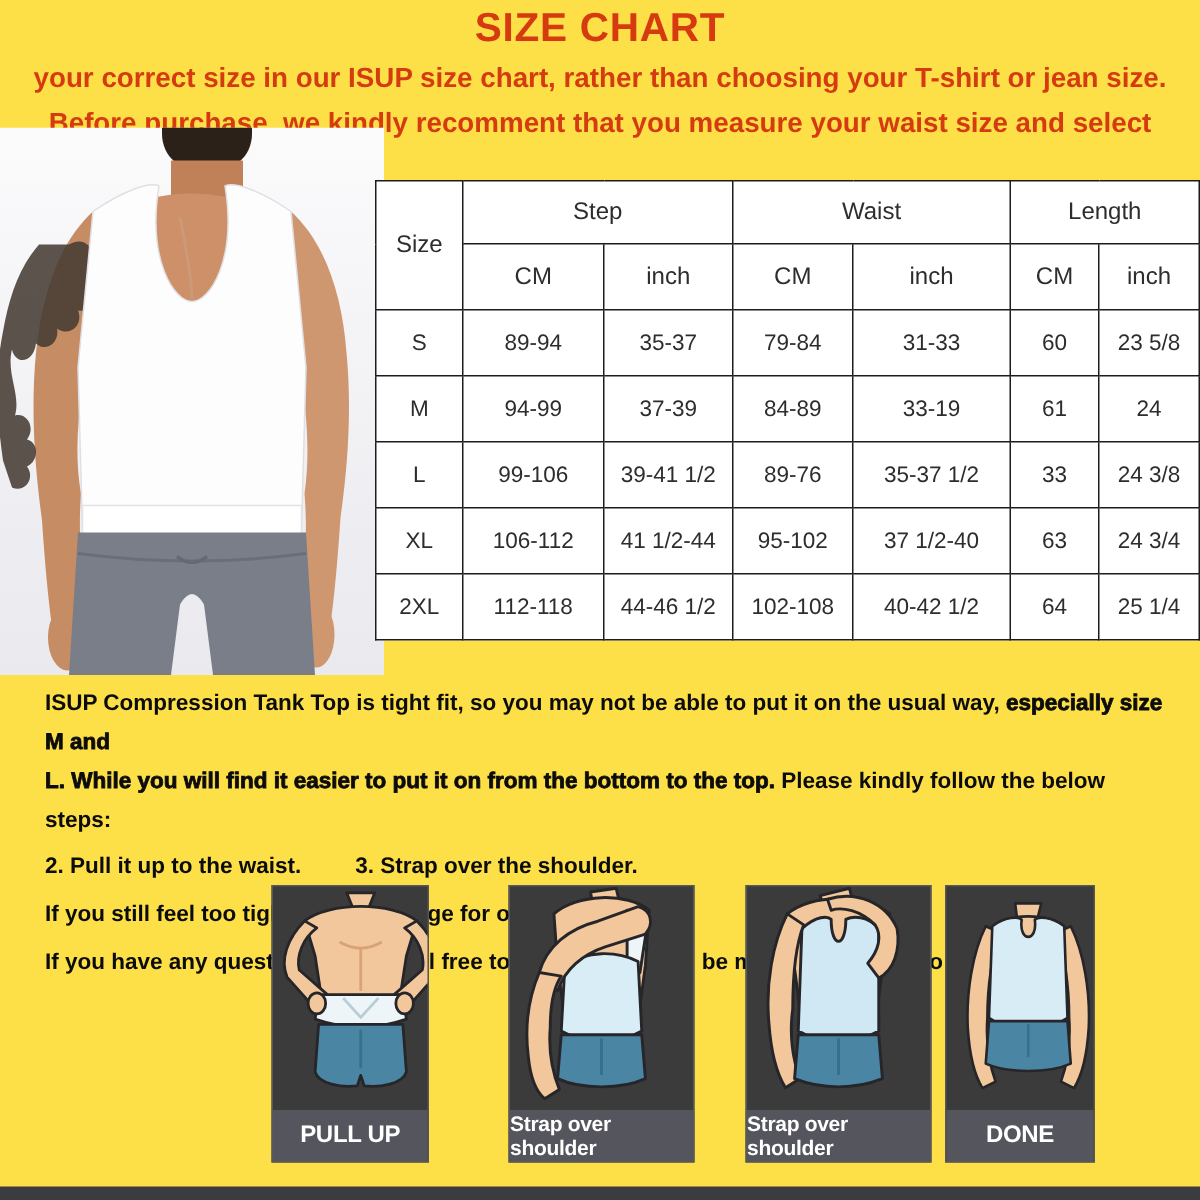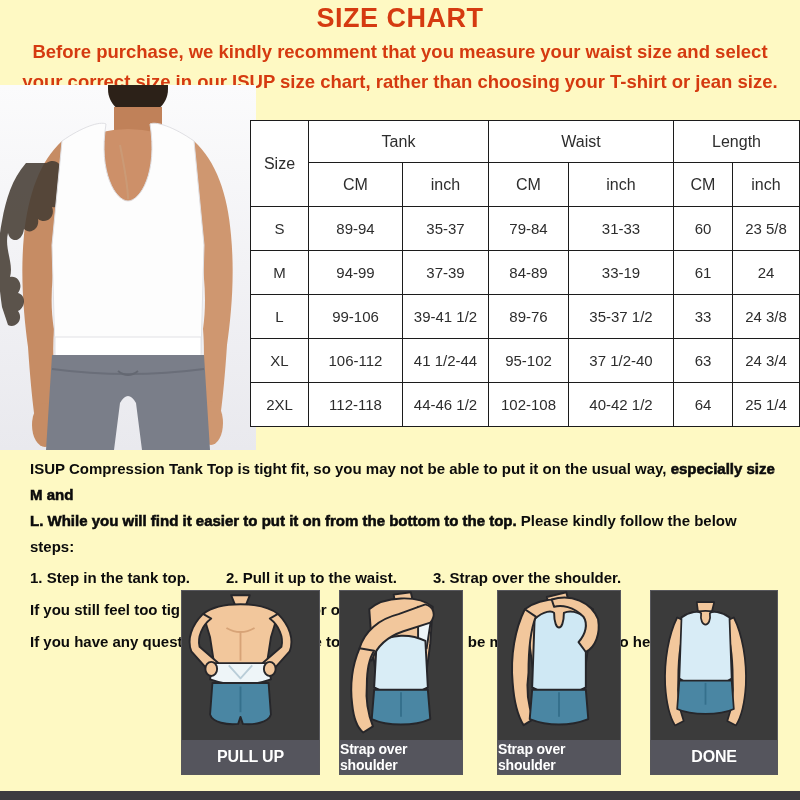--- a/index.html
+++ b/index.html
@@ -1,16 +1,16 @@
 <!DOCTYPE html>
 <html><head>
 <meta charset="utf-8">
 <style>
   html,body{margin:0;padding:0;}
-  .page{position:relative;width:800px;height:800px;background:#fef9c3;overflow:hidden;
+  .page{position:relative;width:800px;height:800px;background:#fde047;overflow:hidden;
         font-family:"Liberation Sans",sans-serif;}
   
   .title{position:absolute;top:3px;left:0;width:100%;text-align:center;
          color:#d53a10;font-size:27px;font-weight:800;letter-spacing:.5px;}
   .intro{position:absolute;top:37px;left:0;width:100%;text-align:center;
          color:#d53a10;font-size:18.5px;font-weight:700;line-height:30px;}
   
   .photo{position:absolute;left:0;top:85px;width:256px;height:365px;}
   
   table.size-table{position:absolute;left:250px;top:120px;border-collapse:collapse;
@@ -28,34 +28,34 @@
          font-size:15px;font-weight:700;line-height:26px;}
   .notes .xb{-webkit-text-stroke:.55px #0c0c0c;}
   .steps{display:flex;gap:36px;margin-top:5px;}
   .note-line{margin-top:6px;}
   
   .panel{position:absolute;top:590px;height:185px;background:#3b3b3b;
          display:flex;flex-direction:column;border:1px solid #57575c;box-sizing:border-box;}
   .panel .ill{flex:1;overflow:hidden;}
   .panel .bar{height:34px;background:#55555d;display:flex;align-items:center;justify-content:center;
          color:#fff;font-weight:700;letter-spacing:-.2px;}
-  .p1{left:28px;width:126px}.p2{left:181px;width:139px}.p3{left:339px;width:124px}
-  .p4{left:497px;width:124px}.p5{left:650px;width:128px}
+  .p1{left:28px;width:126px}.p2{left:181px;width:105px}.p3{left:339px;width:124px}
+  .p4{left:497px;width:124px}.p5{left:630px;width:100px}
   .bar-lg{font-size:16px}.bar-sm{font-size:14px}
   .bottom-strip{position:absolute;left:0;bottom:0;width:800px;height:9px;background:#3c3c40;}
 </style>
 </head>
 <body>
 
 <div class="page">
 
   <div class="title">SIZE CHART</div>
   <div class="intro">
+    <div>your correct size in our ISUP size chart,  rather than choosing your T-shirt or jean size.</div>
     <div>Before purchase, we kindly recomment that you measure your waist size and select</div>
-    <div>your correct size in our ISUP size chart,  rather than choosing your T-shirt or jean size.</div>
   </div>
 
   <div class="photo">
     <svg width="256" height="365" viewBox="0 0 256 365">
       <defs>
         <linearGradient id="pbg" x1="0" y1="0" x2="0" y2="1">
           <stop offset="0" stop-color="#fbfbfc"></stop>
             <stop offset="1" stop-color="#e9e9ee"></stop>
         </linearGradient>
       </defs>
@@ -86,21 +86,21 @@
       <path d="M52,270 L204,270 L210,365 L142,365 L136,318 Q128,304 120,318 L114,365 L46,365 z" fill="#7a7e89"></path>
       <path d="M52,284 q76,10 152,0" stroke="#6a6e79" stroke-width="2" fill="none"></path>
       <path d="M118,286 q10,8 20,0" stroke="#646872" stroke-width="2" fill="none"></path>
     </svg>
   </div>
 
   <table class="size-table">
     <tbody>
         <tr class="h1row">
       <th class="c-size" rowspan="2">Size</th>
-      <th colspan="2">Tank</th>
+      <th colspan="2">Step</th>
       <th colspan="2">Waist</th>
       <th colspan="2">Length</th>
     </tr>
     <tr class="h2row">
       <th class="c-bcm">CM</th>
       <th class="c-bin">inch</th>
       <th class="c-wcm">CM</th>
       <th class="c-win">inch</th>
       <th class="c-lcm">CM</th>
       <th class="c-lin">inch</th>
@@ -152,21 +152,20 @@
     </tr>
   </tbody>
     </table>
 
   <div class="notes">
     <div>
       <span>ISUP Compression Tank Top is tight fit, so you may not be able to put it on the usual way, </span><span class="xb">especially size M and</span><br>
       <span class="xb">L. While you will find it easier to put it on from the bottom to the top.</span><span> Please kindly follow the below steps:</span>
     </div>
     <div class="steps">
-      <span>1. Step in the tank top.</span>
       <span>2. Pull it up to the waist.</span>
       <span>3. Strap over the shoulder.</span>
     </div>
     <div class="note-line">If you still feel too tight, just exchange for one size bigger.</div>
     <div class="note-line">If you have any question, please feel free to contact us, we' ll be more than happy to help you.</div>
   </div>
 
 
   <div class="panel p2">
     <div class="ill">

